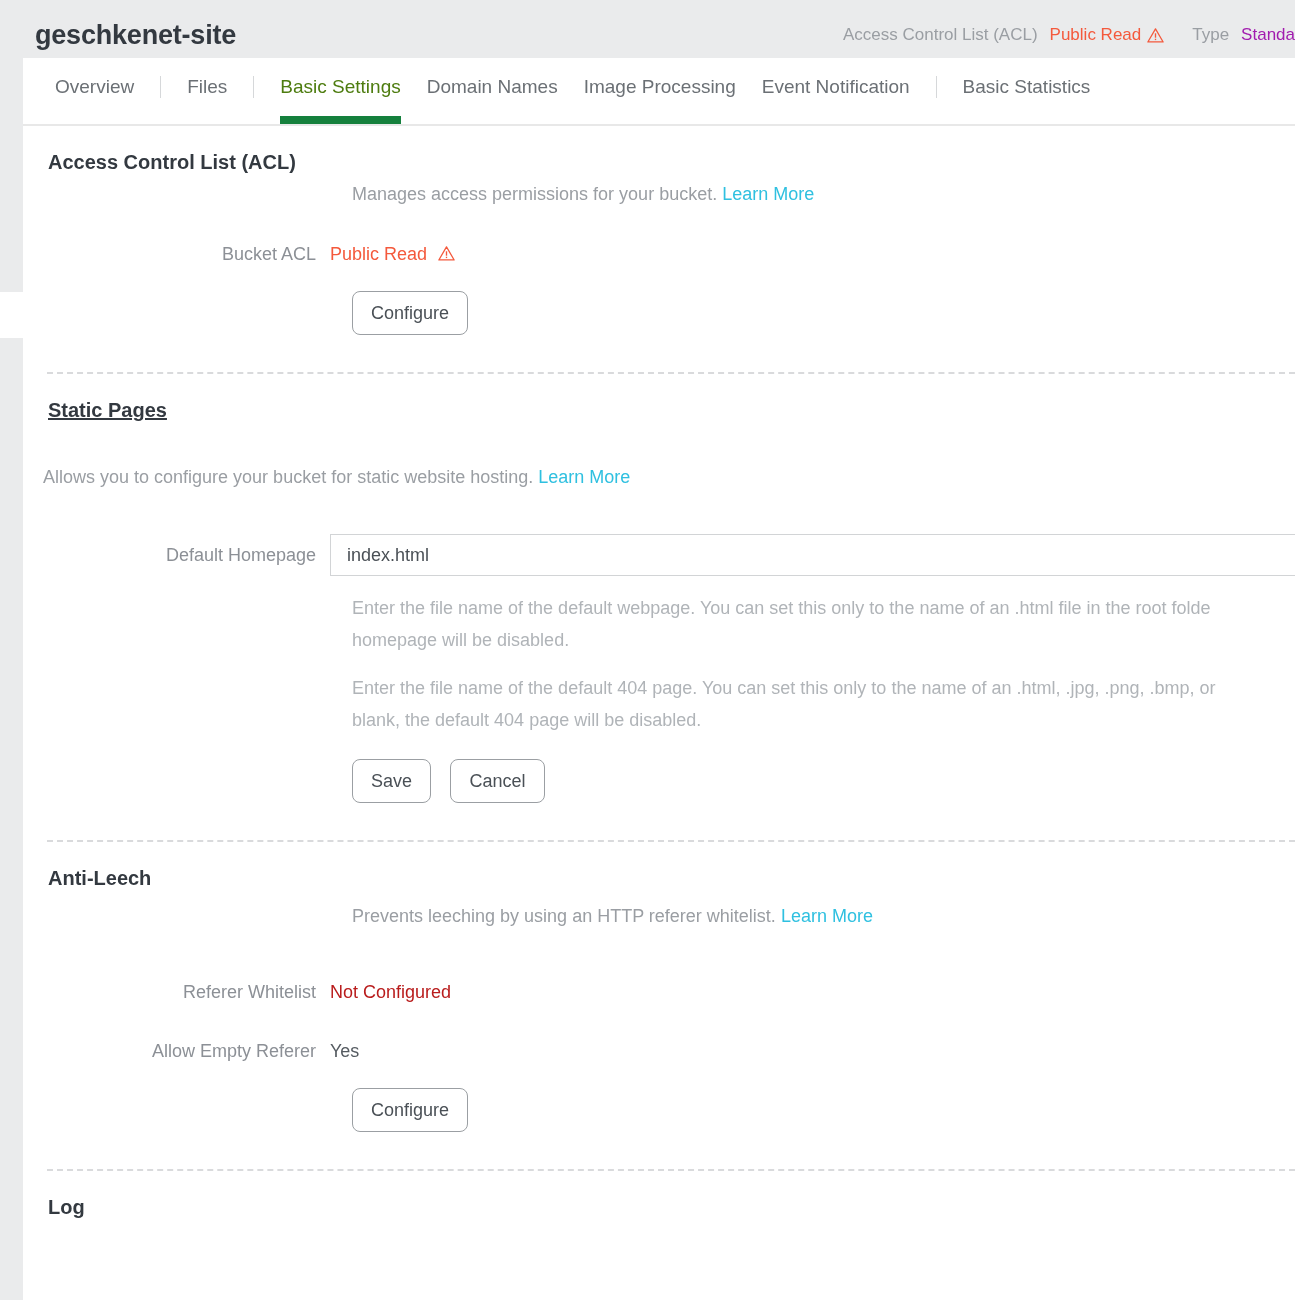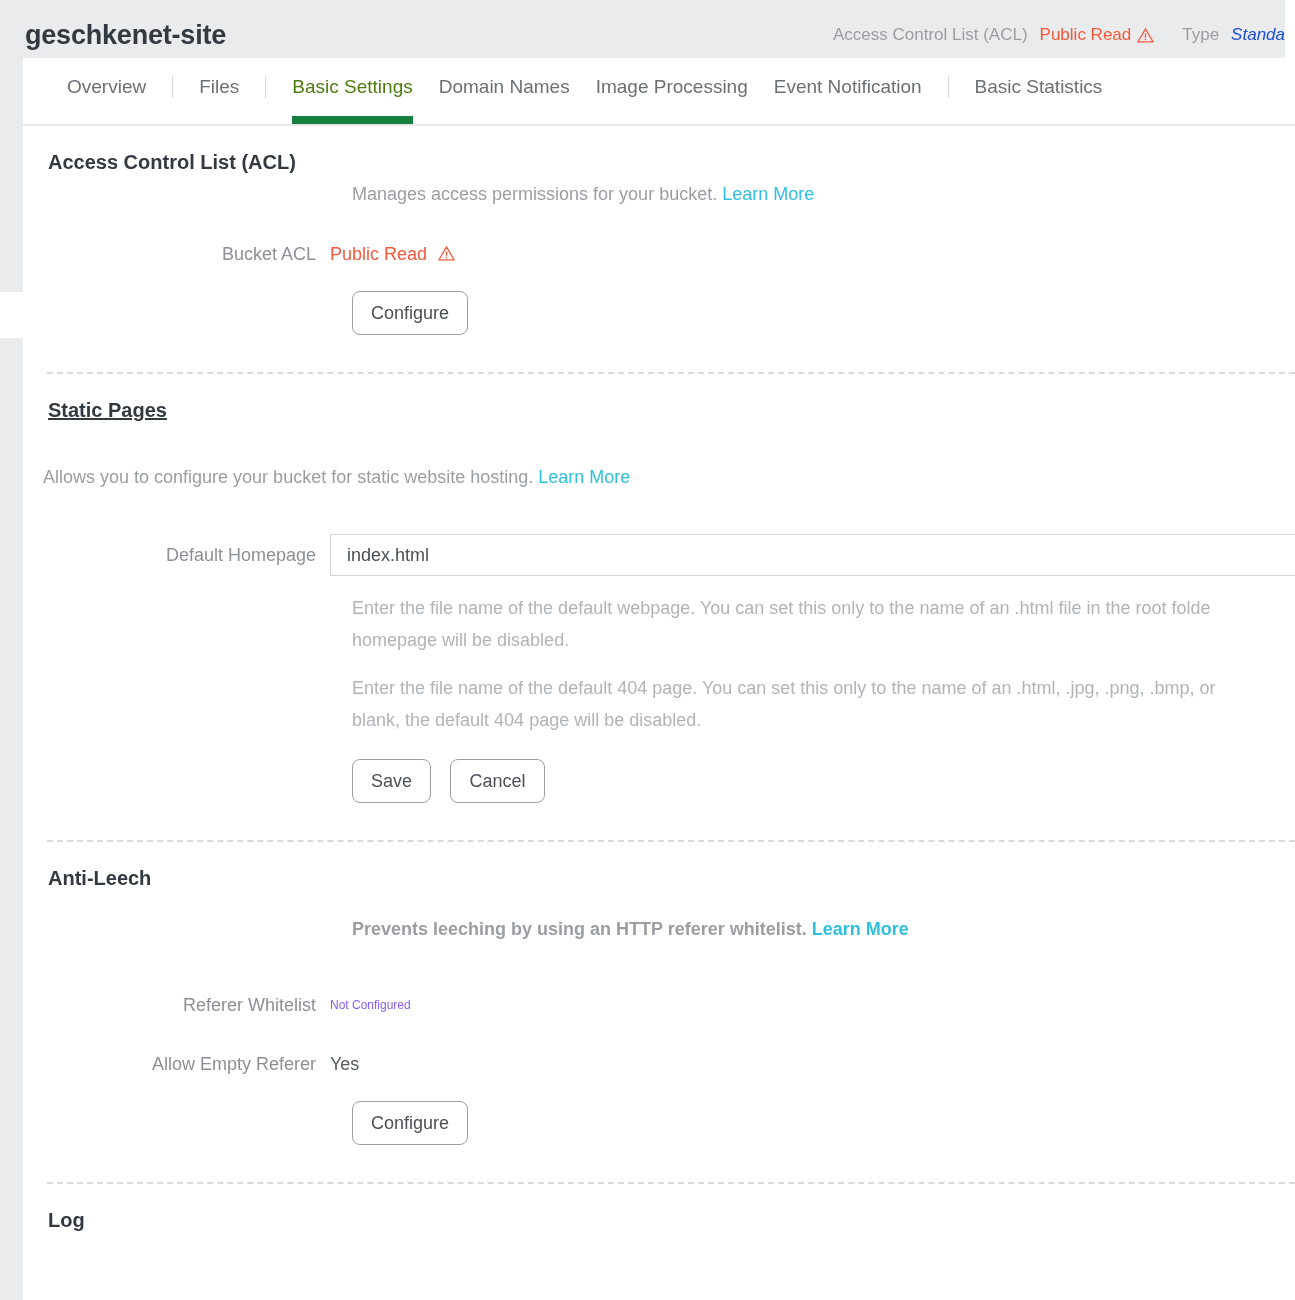--- a/index.html
+++ b/index.html
@@ -25,21 +25,21 @@
     left: 0;
     width: 23px;
     background: #eaebec;
   }
   .side-strip.top { top: 0; height: 292px; }
   .side-strip.bottom { top: 338px; height: 962px; }
 
   
   .header {
     position: absolute;
-    left: 13px; top: 0;
+    left: 23px; top: 0;
     width: 1272px; height: 70px;
     background: #eaebec;
     display: flex;
     align-items: center;
   }
   .bucket-title {
     font-size: 27px;
     font-weight: bold;
     color: #333940;
     margin-left: 12px;
@@ -56,22 +56,21 @@
   }
   .meta-label {
     color: #9a9ea3;
     margin-right: 12px;
   }
   .meta-value-warn {
     color: #f4593c;
     margin-right: 6px;
   }
   .meta-value {
-    color: #1d4ed8;
-    font-style: italic;
+    color: #a21caf;
   }
   .meta-gap { width: 28px; }
 
   
   .warn-tri {
     display: inline-block;
     vertical-align: -2px;
     width: 17px; height: 17px;
   }
 
@@ -82,21 +81,21 @@
     width: 1272px; height: 68px;
     background: #fff;
     border-bottom: 2px solid #e8e8e8;
     display: flex;
     align-items: flex-start;
   }
   .tabs {
     display: flex;
     align-items: center;
     height: 64px;
-    padding-left: 44px;
+    padding-left: 32px;
   }
   .tab {
     font-size: 19px;
     color: #6b7075;
     padding: 0 0 0 0;
     height: 68px;
     line-height: 62px;
     white-space: nowrap;
     cursor: pointer;
     position: relative;
@@ -182,22 +181,22 @@
     color: #f4593c;
     line-height: 26px;
     white-space: nowrap;
   }
   .value-plain {
     font-size: 18px;
     color: #555b61;
     line-height: 26px;
   }
   .value-muted {
-    font-size: 12px;
-    color: #8b5cf6;
+    font-size: 18px;
+    color: #b91c1c;
     line-height: 26px;
   }
 
   .btn {
     display: inline-block;
     background: #fff;
     border: 1px solid #9b9fa3;
     color: #4a5056;
     font-size: 18px;
     font-family: "Liberation Sans", sans-serif;
@@ -319,21 +318,21 @@
 
       <div class="btn-row" style="margin-top:23px;">
         <button class="btn">Save</button>
         <button class="btn">Cancel</button>
       </div>
       <div class="divider" style="margin-top:37px;"></div>
     </div>
 
     <div class="section">
       <div class="section-title" style="padding-top:25px;">Anti-Leech</div>
-      <div class="desc" style="margin-top:24px;font-weight:bold;">
+      <div class="desc" style="margin-top:11px;">
         <span>Prevents leeching by using an HTTP referer whitelist.</span>
         <span class="link">Learn More</span>
       </div>
       <div class="row" style="margin-top:48px;">
         <div class="row-label">Referer Whitelist</div>
         <div class="row-field">
           <span class="value-muted">Not Configured</span>
         </div>
       </div>
       <div class="row" style="margin-top:33px;">

